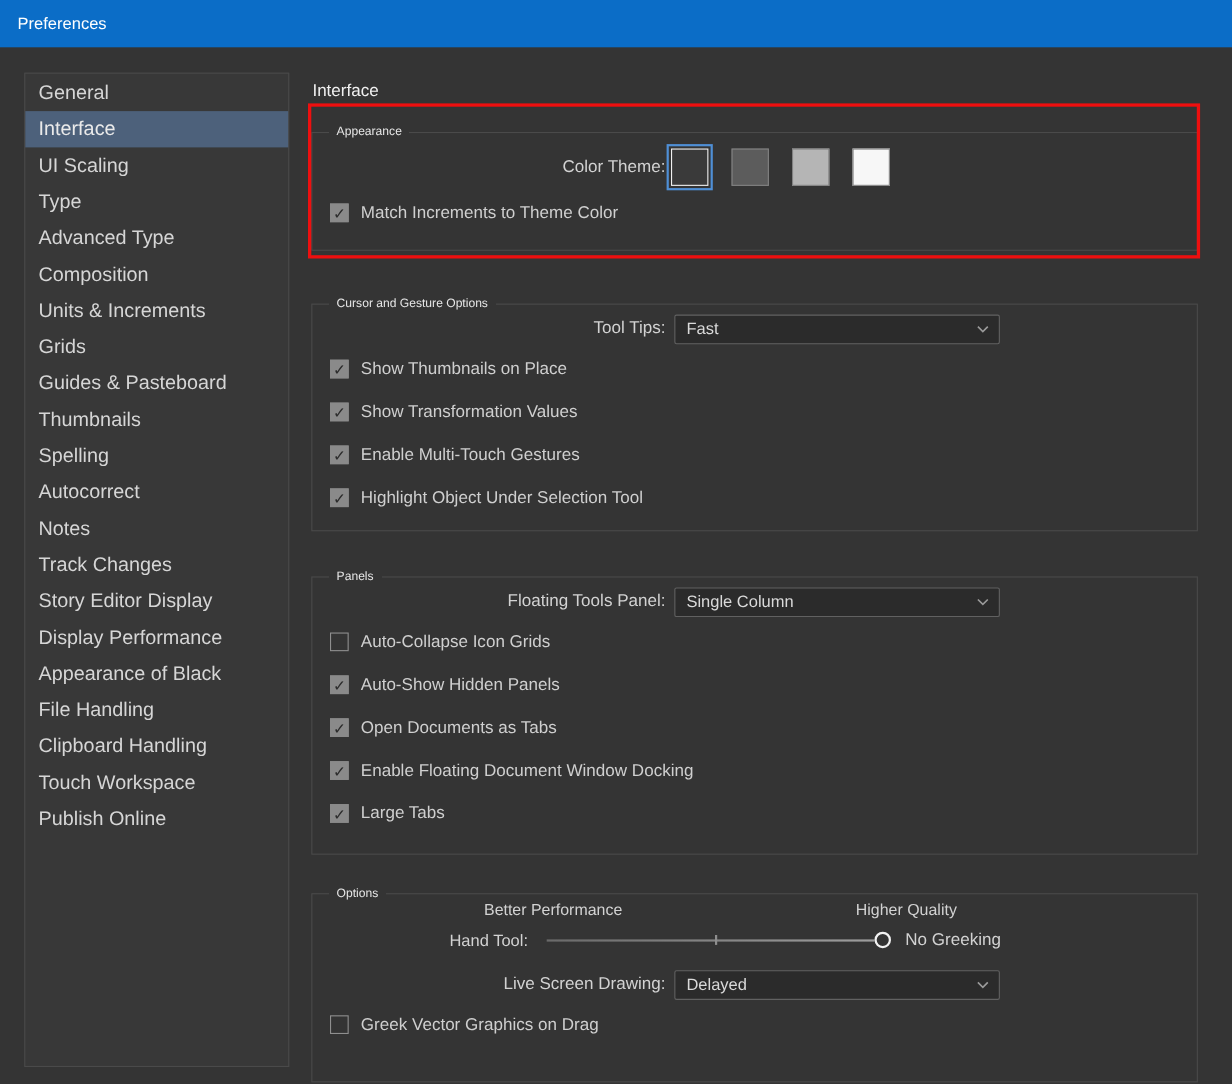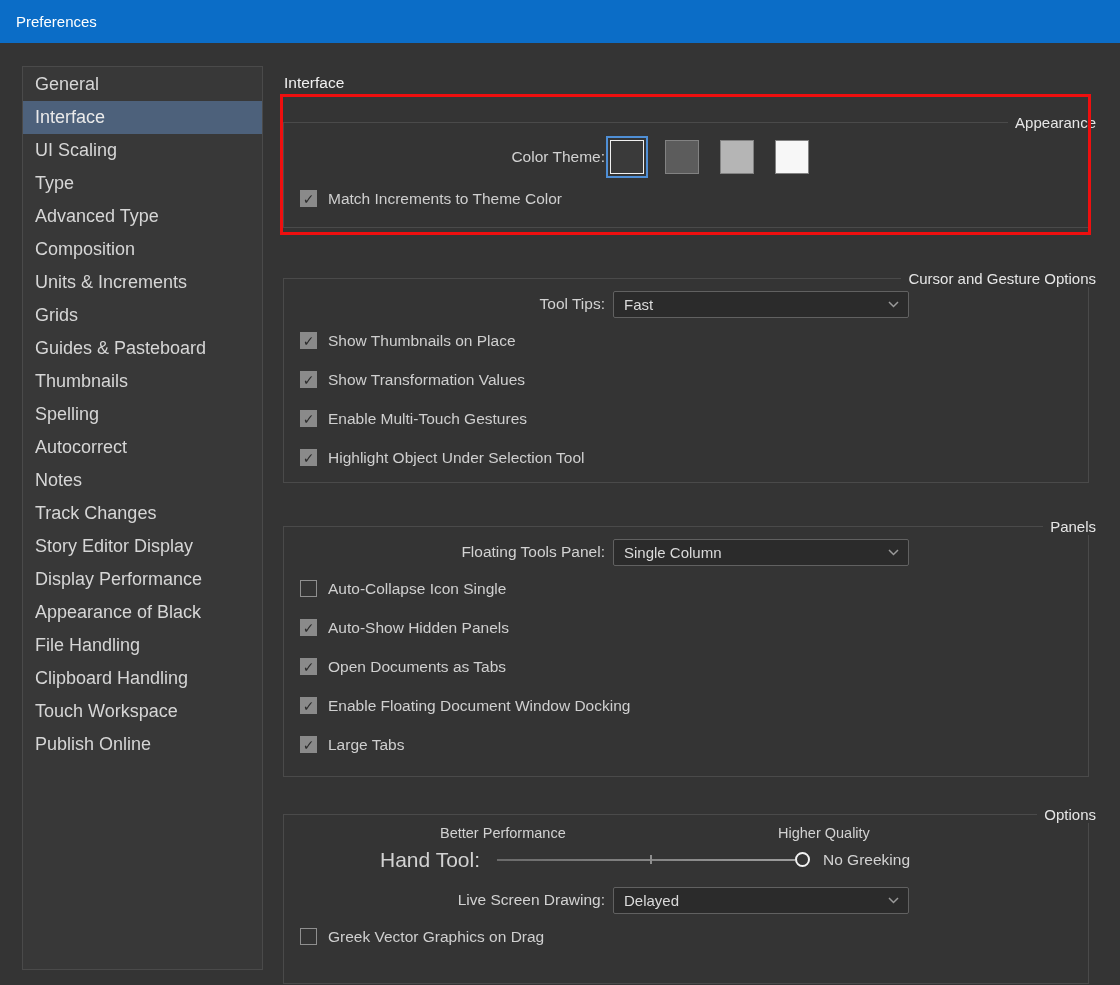--- a/index.html
+++ b/index.html
@@ -32,21 +32,21 @@
   .side-item.selected { background:var(--selected-item,#4d617b); color:#eaeaea; }
 
   
   .main-title { position:absolute; left:284px; top:74px; font-size:15.5px; color:#f0f0f0; }
 
   fieldset.group {
     position:absolute; left:283px; width:806px;
     border:1px solid #4a4a4a; background:transparent;
   }
   fieldset.group legend {
-    margin-left:15px; padding:0 7px; font-size:15px; color:#e6e6e6;text-align:right;
+    margin-left:15px; padding:0 7px; font-size:11px; color:#e6e6e6;
   }
   .group-appearance { top:114px; height:114px; }
   .group-cursor     { top:270px; height:213px; }
   .group-panels     { top:518px; height:259px; }
   .group-options    { top:806px; height:178px; }
 
   
   .annotation {
     position:absolute; left:280px; top:94px; width:811px; height:141px;
     border:3px solid var(--annotation,#ee0f0f);
@@ -84,21 +84,21 @@
   }
   .dropdown-chevron { display:flex; align-items:center; }
 
   
   .perf-row { position:relative; height:20px; margin-top:2px; }
   .perf-label { position:absolute; top:0; font-size:14.5px; color:#d2d2d2; white-space:nowrap; }
   .perf-better { left:156px; }
   .perf-higher { left:494px; }
 
   .hand-row { display:flex; align-items:center; height:30px; }
-  .hand-label { width:196px; text-align:right; font-size:21px; color:#d2d2d2; white-space:nowrap; }
+  .hand-label { width:196px; text-align:right; font-size:15px; color:#d2d2d2; white-space:nowrap; }
   .slider { position:relative; width:306px; height:18px; margin-left:17px; }
   .slider-track {
     position:absolute; left:0; right:8px; top:8px; height:2px;
     background:linear-gradient(to right,#6a6a6a,#9d9d9d);
   }
   .slider-tick { position:absolute; left:50%; top:4px; width:2px; height:9px; background:#8e8e8e; }
   .slider-handle {
     position:absolute; right:-7px; top:1px; width:15px; height:15px; border-radius:50%;
     border:2px solid #f2f2f2; background:#343434;
   }
@@ -199,21 +199,21 @@
         <span class="dropdown-value">Single Column</span>
         <span class="dropdown-chevron">
           <svg width="11" height="7" viewBox="0 0 11 7">
               <path d="M1 1l4.5 4.5L10 1" stroke="#9a9a9a" stroke-width="1.5" fill="none"></path>
             </svg>
         </span>
       </div>
     </div>
     <div class="check-row">
       <span class="checkbox"></span>
-      <span class="check-label">Auto-Collapse Icon Single</span>
+      <span class="check-label">Auto-Collapse Icon Grids</span>
     </div>
     <div class="check-row">
       <span class="checkbox checked"></span>
       <span class="check-label">Auto-Show Hidden Panels</span>
     </div>
     <div class="check-row">
       <span class="checkbox checked"></span>
       <span class="check-label">Open Documents as Tabs</span>
     </div>
     <div class="check-row">

